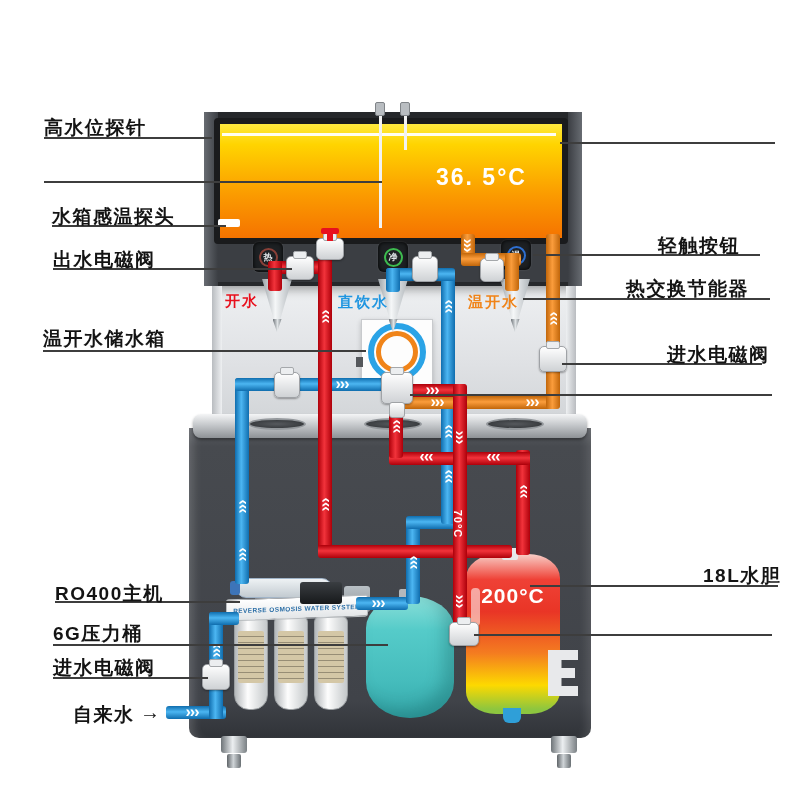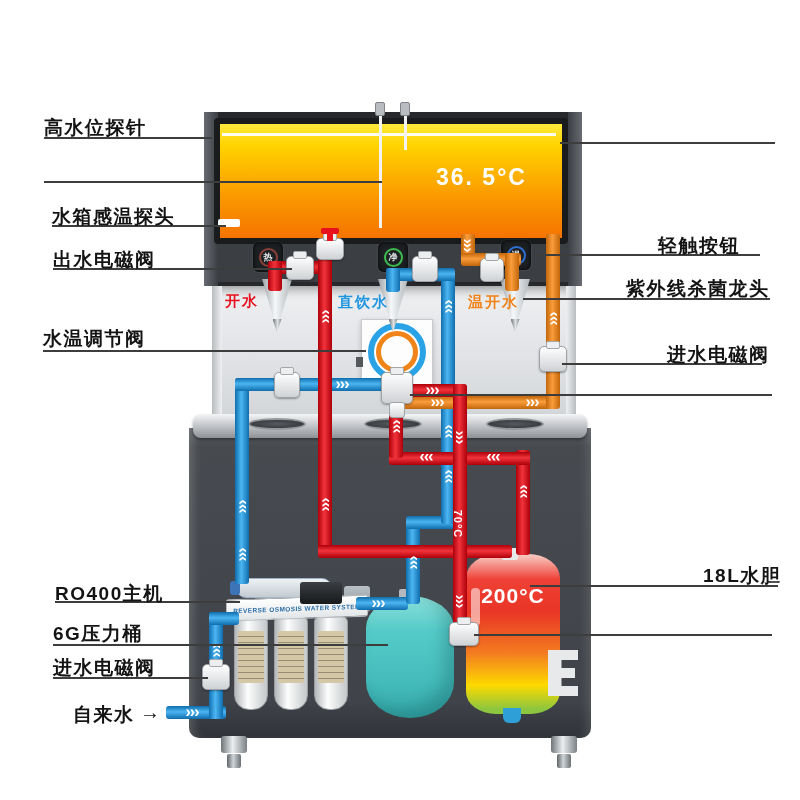--- a/index.html
+++ b/index.html
@@ -201,35 +201,35 @@
   <div class="abs" style="left:321px;top:228px;width:18px;height:6px;background:#e8101d;border-radius:2px;z-index:37"></div>
   <div class="abs" style="left:327px;top:233px;width:6px;height:8px;background:#e8101d;z-index:37"></div>
 
   <div class="lbl" style="left:44px;top:115px">高水位探针</div>
   <div class="lline" style="left:44px;top:137px;width:168px"></div>
   <div class="lline" style="left:44px;top:181px;width:338px"></div>
   <div class="lbl" style="left:52px;top:204px">水箱感温探头</div>
   <div class="lline" style="left:52px;top:225px;width:174px"></div>
   <div class="lbl" style="left:53px;top:247px">出水电磁阀</div>
   <div class="lline" style="left:53px;top:268px;width:239px"></div>
-  <div class="lbl" style="left:43px;top:326px">水温调节阀</div>
+  <div class="lbl" style="left:43px;top:326px">温开水储水箱</div>
   <div class="lline" style="left:43px;top:350px;width:323px"></div>
   <div class="lbl" style="left:55px;top:581px">RO400主机</div>
   <div class="lline" style="left:55px;top:601px;width:185px"></div>
   <div class="lbl" style="left:53px;top:621px">6G压力桶</div>
   <div class="lline" style="left:53px;top:644px;width:335px"></div>
   <div class="lbl" style="left:53px;top:655px">进水电磁阀</div>
   <div class="lline" style="left:53px;top:677px;width:155px"></div>
   <div class="lbl" style="left:73px;top:702px">自来水</div>
   <div class="lbl" style="left:140px;top:701px;font-size:20px;letter-spacing:0">→</div>
 
   <div class="lline" style="left:560px;top:142px;width:215px"></div>
   <div class="lbl" style="left:658px;top:233px">轻触按钮</div>
   <div class="lline" style="left:533px;top:254px;width:227px"></div>
-  <div class="lbl" style="left:626px;top:276px">紫外线杀菌龙头</div>
+  <div class="lbl" style="left:626px;top:276px">热交换节能器</div>
   <div class="lline" style="left:523px;top:298px;width:247px"></div>
   <div class="lbl" style="left:667px;top:342px">进水电磁阀</div>
   <div class="lline" style="left:562px;top:363px;width:200px"></div>
   <div class="lline" style="left:410px;top:394px;width:362px"></div>
   <div class="lbl" style="left:703px;top:563px">18L水胆</div>
   <div class="lline" style="left:530px;top:585px;width:248px"></div>
   <div class="lline" style="left:474px;top:634px;width:298px"></div>
 
 </div>
 

